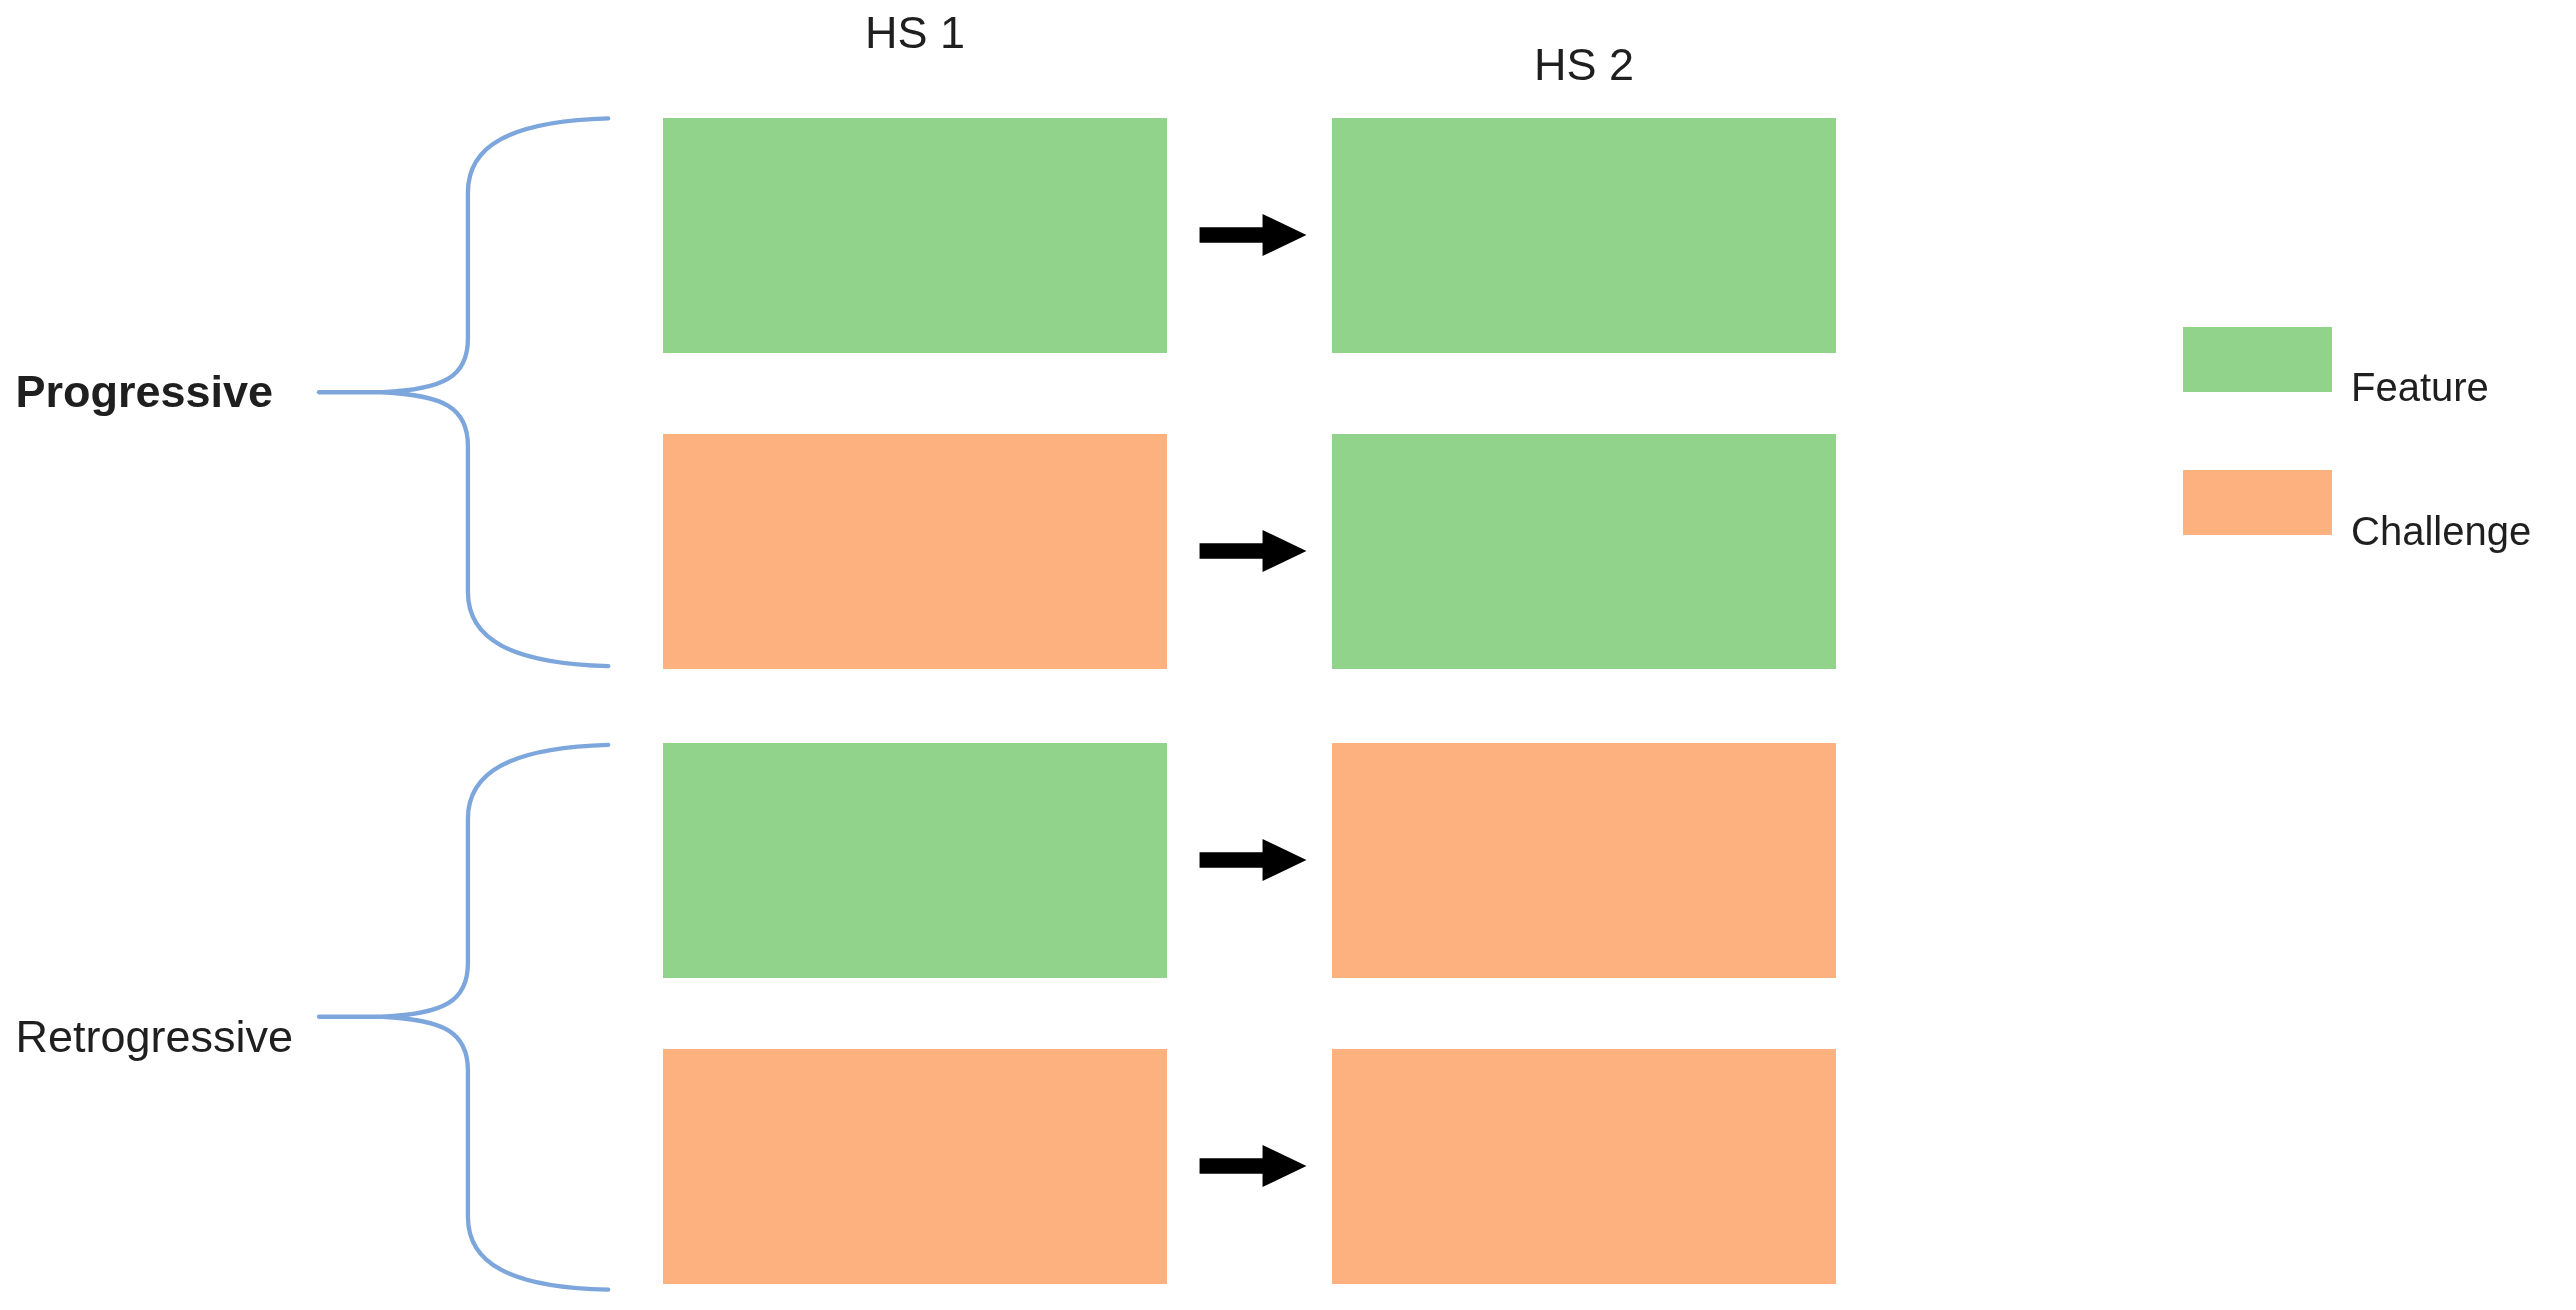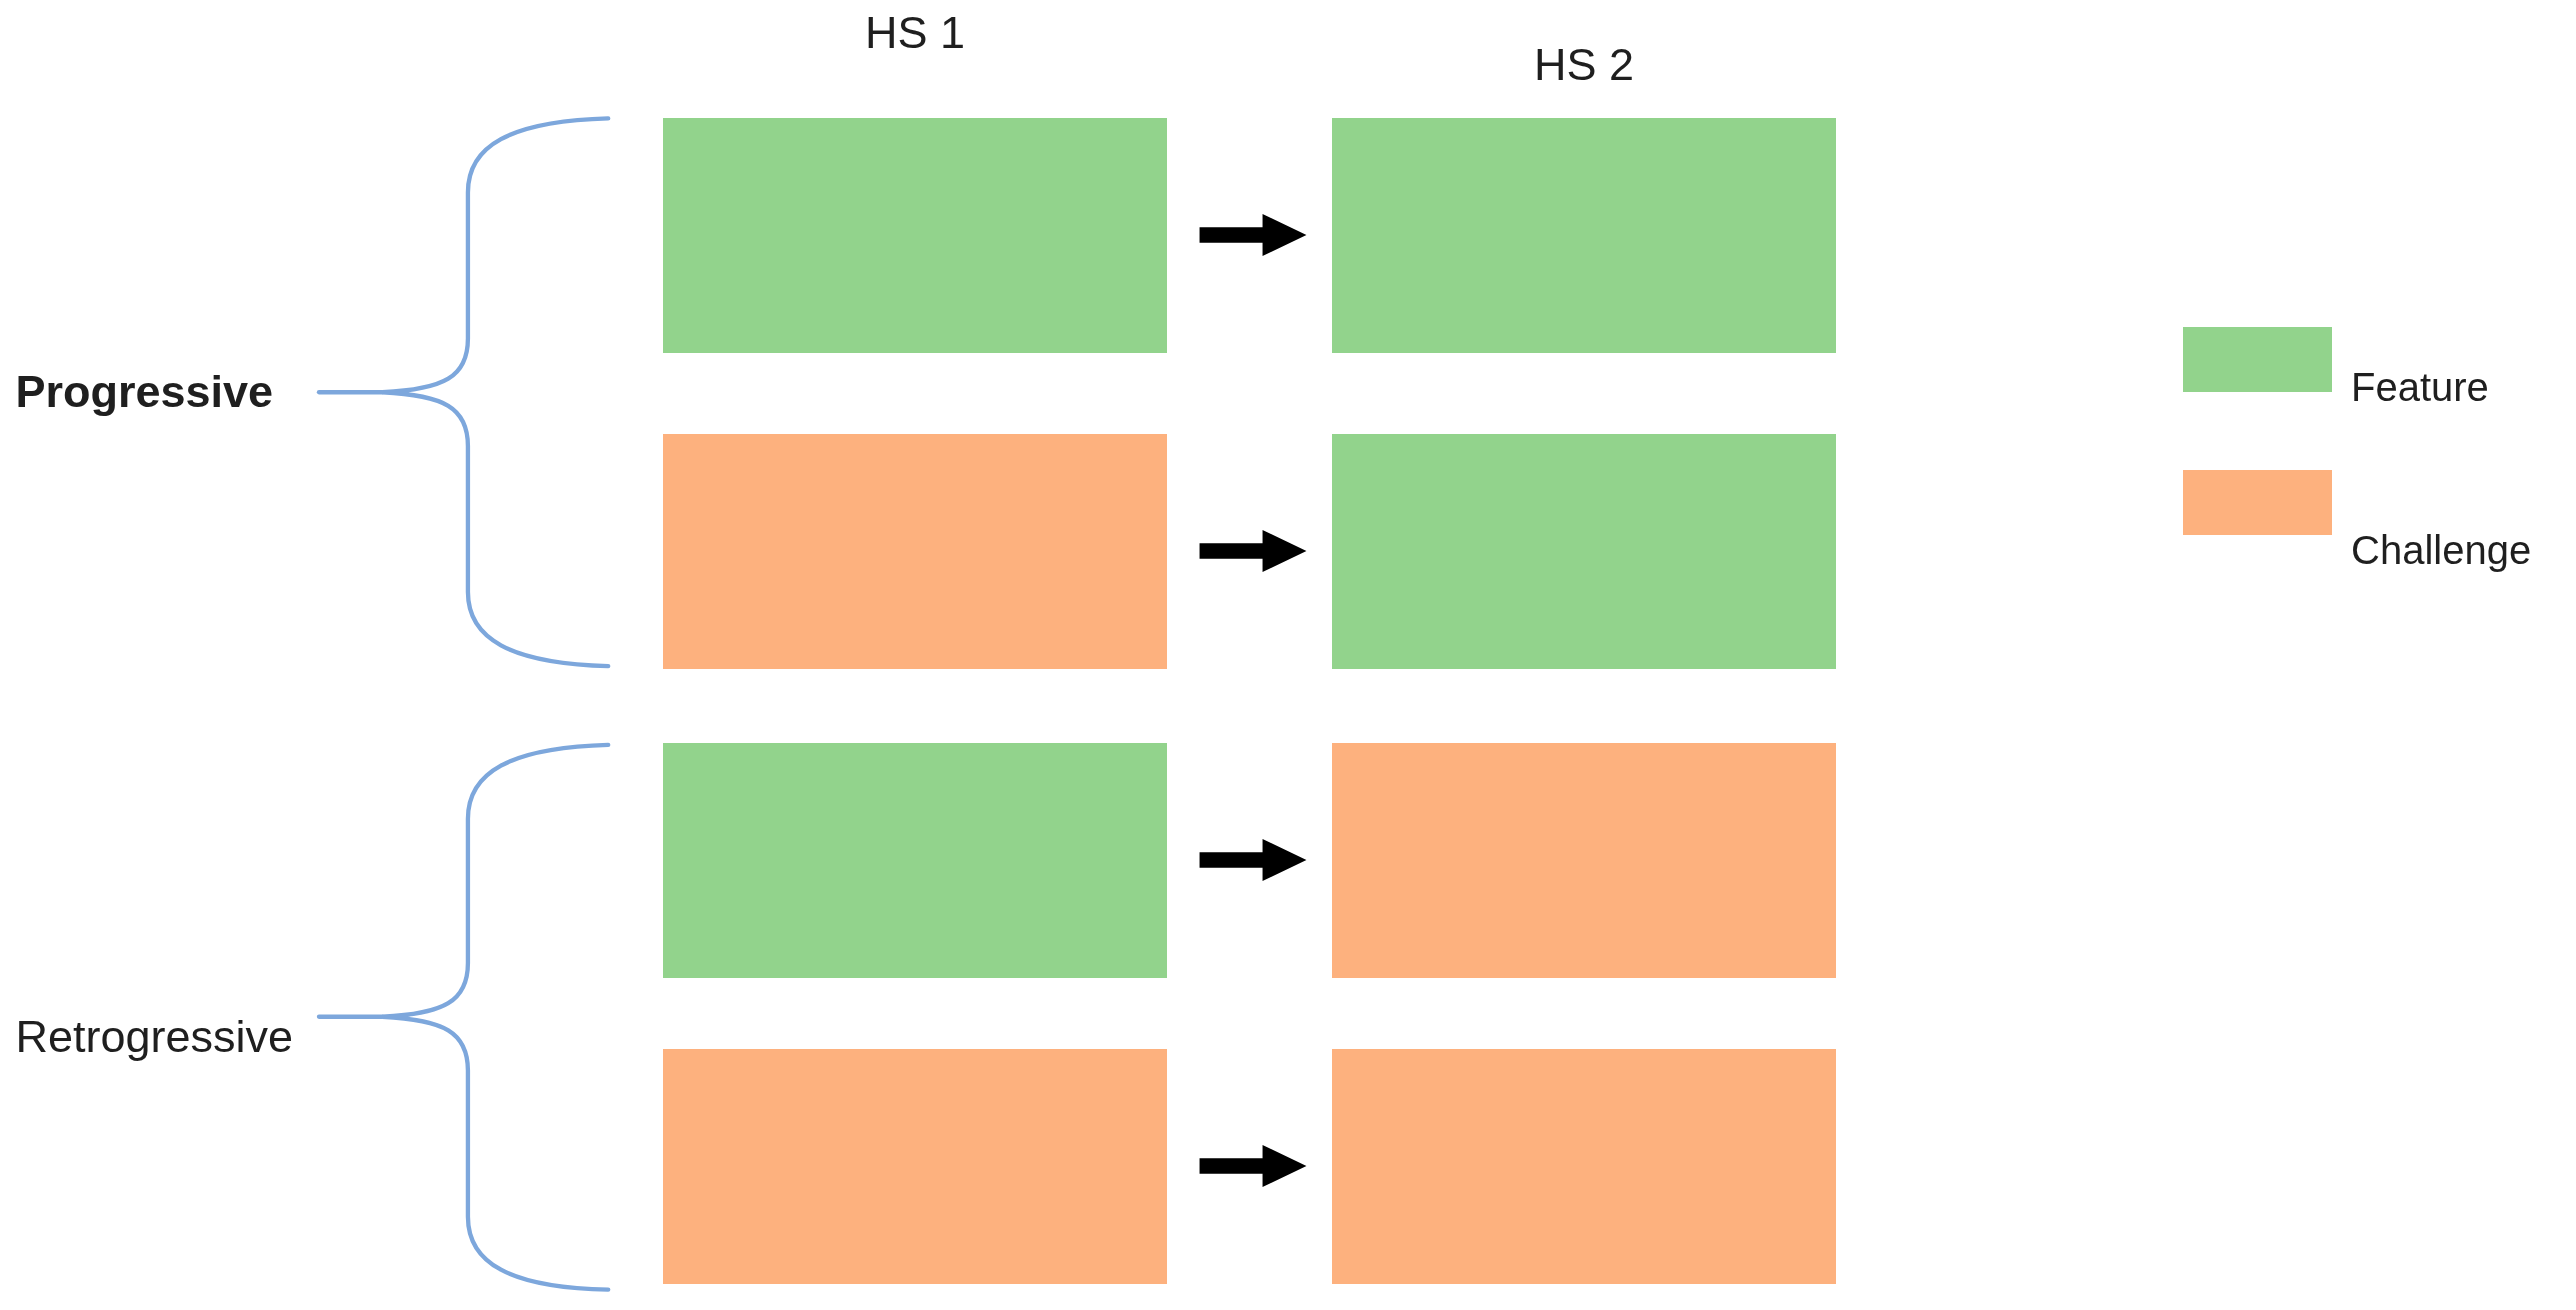--- a/index.html
+++ b/index.html
@@ -76,21 +76,21 @@
   #legend-swatch-1 { top: 470px; }
   .legend-label {
     position: absolute;
     left: 2351px;
     font-size: 40px;
     line-height: 56px;
     white-space: nowrap;
     margin-top: 28px;
   }
   #legend-label-0 { top: 331px; }
-  #legend-label-1 { top: 494px; }
+  #legend-label-1 { top: 475px; }
 </style>
 </head>
 <body>
 
 <div class="abs col-header" id="hs1-header">HS 1</div>
 <div class="abs col-header" id="hs2-header">HS 2</div>
 
 <div class="row" id="row-0">
   <div class="box col1" style="background-color: rgb(146, 211, 140);"></div>
   <svg class="arrow" viewBox="0 0 112 44">

